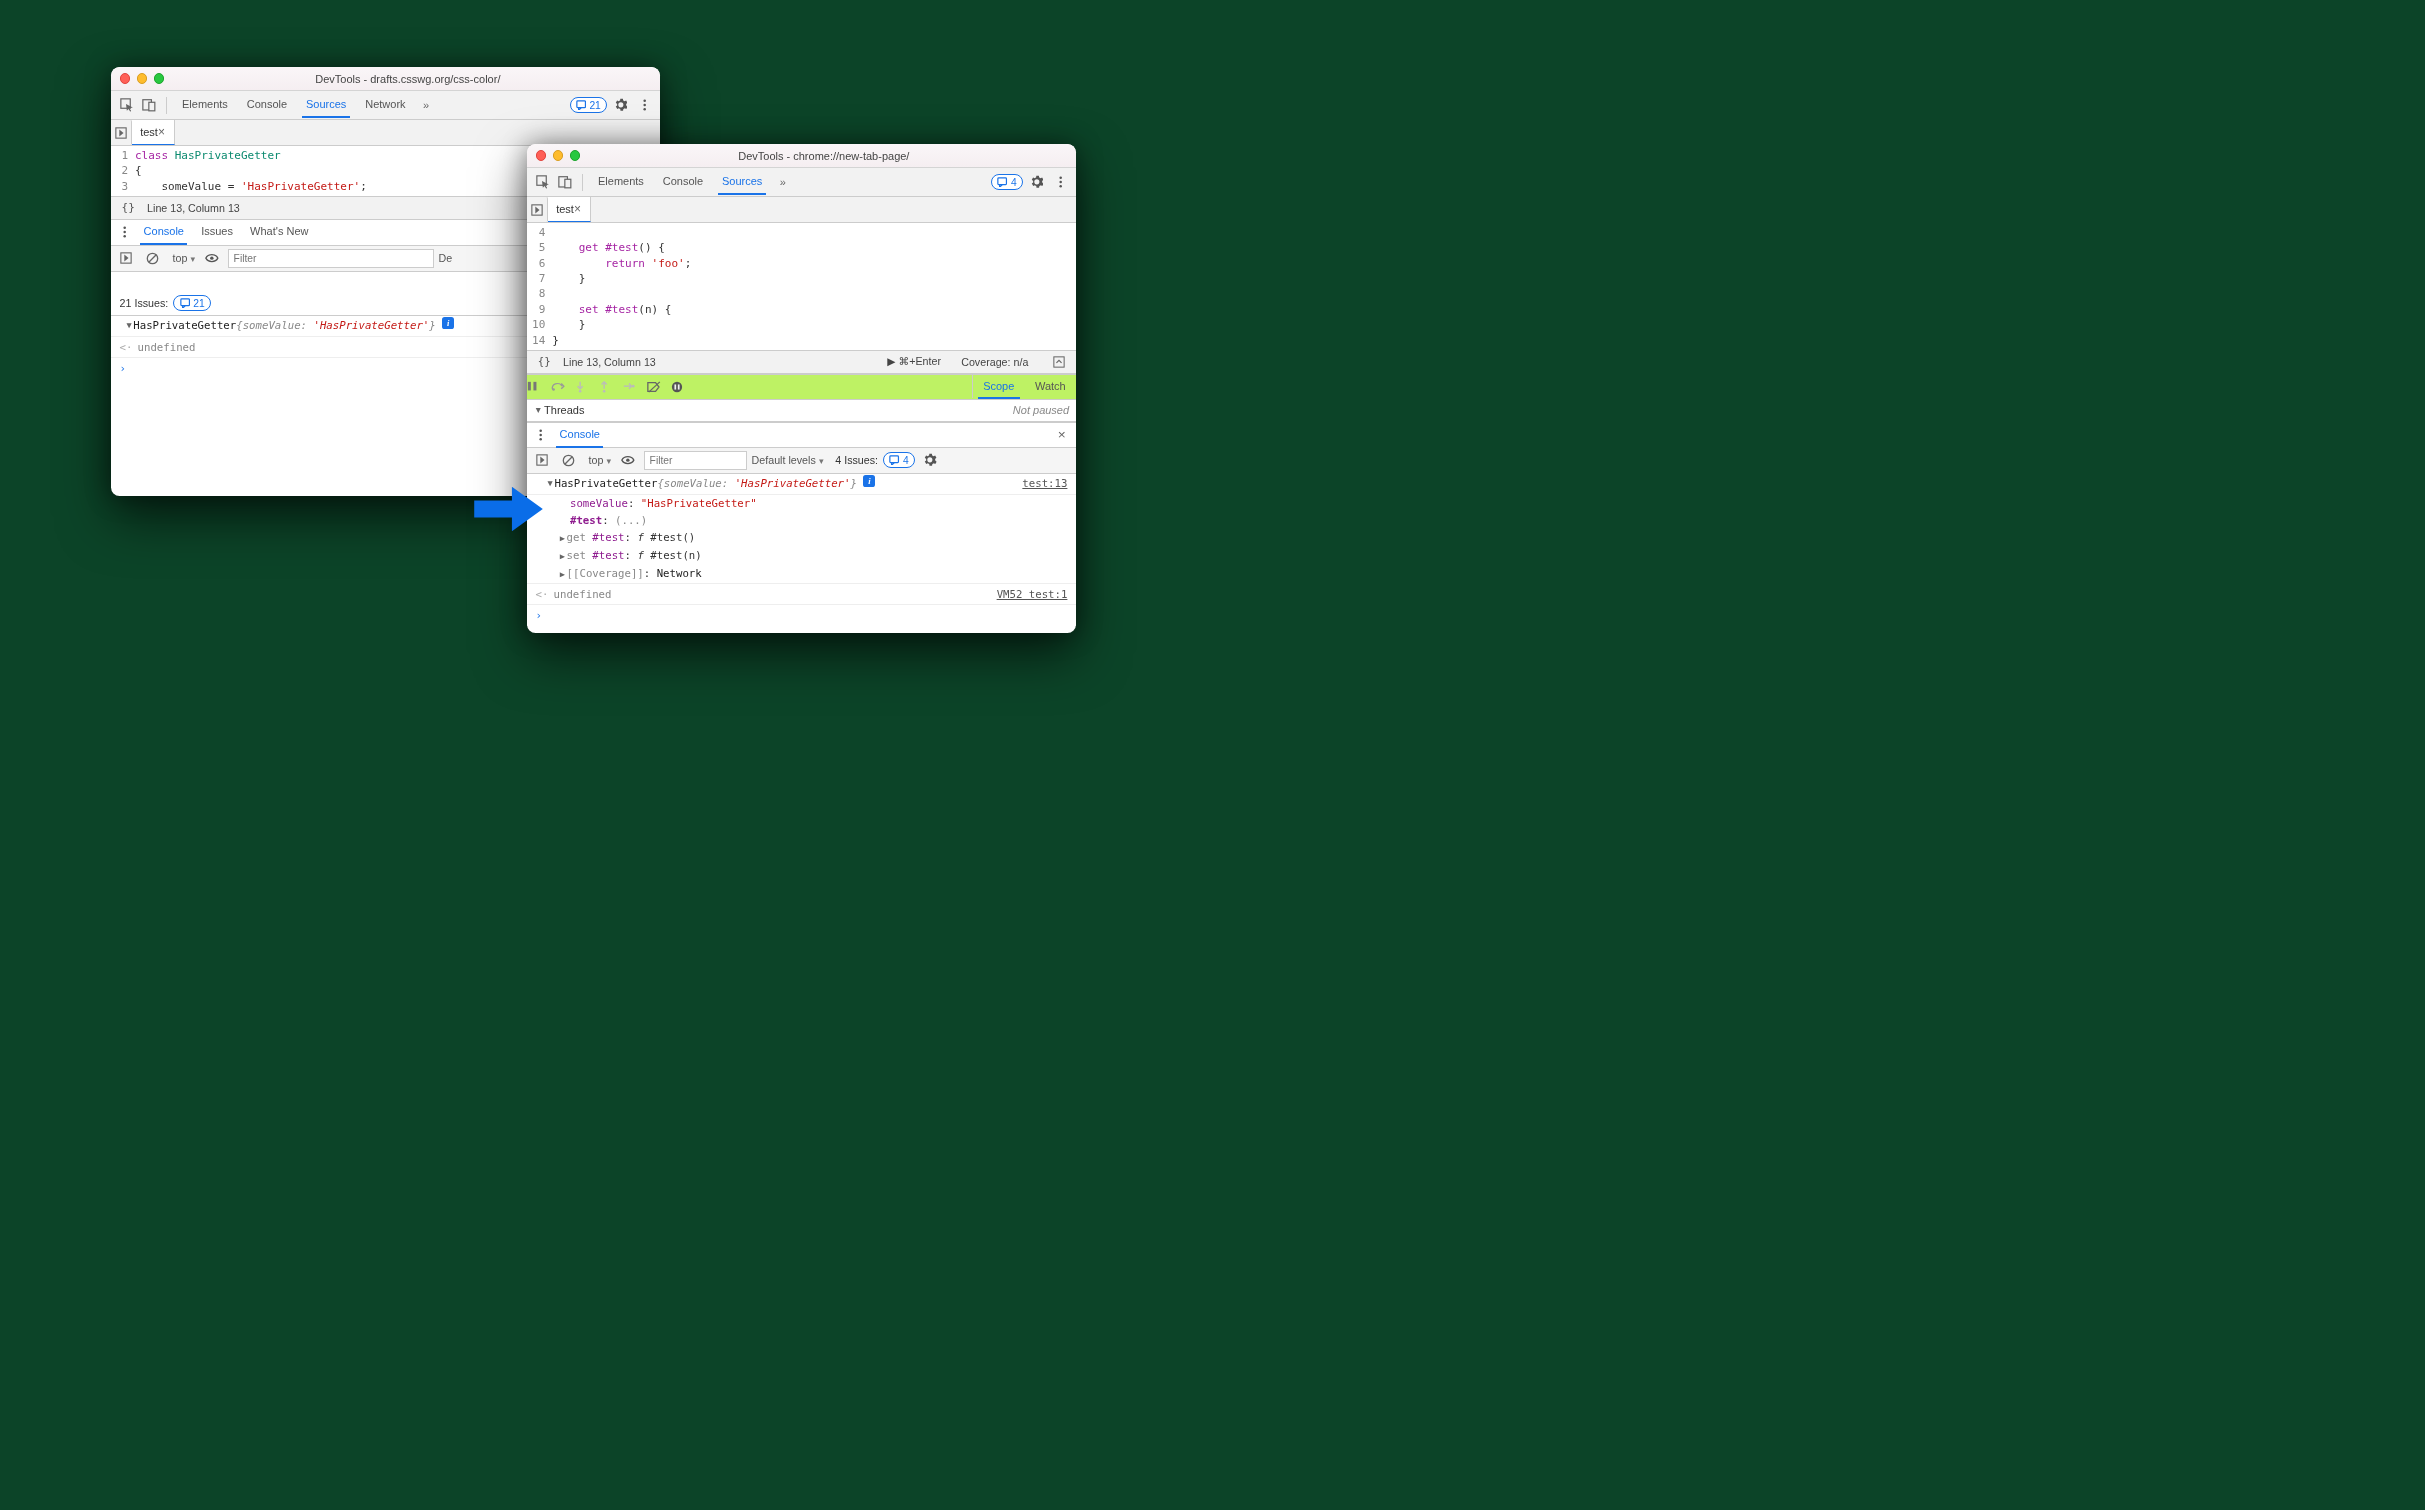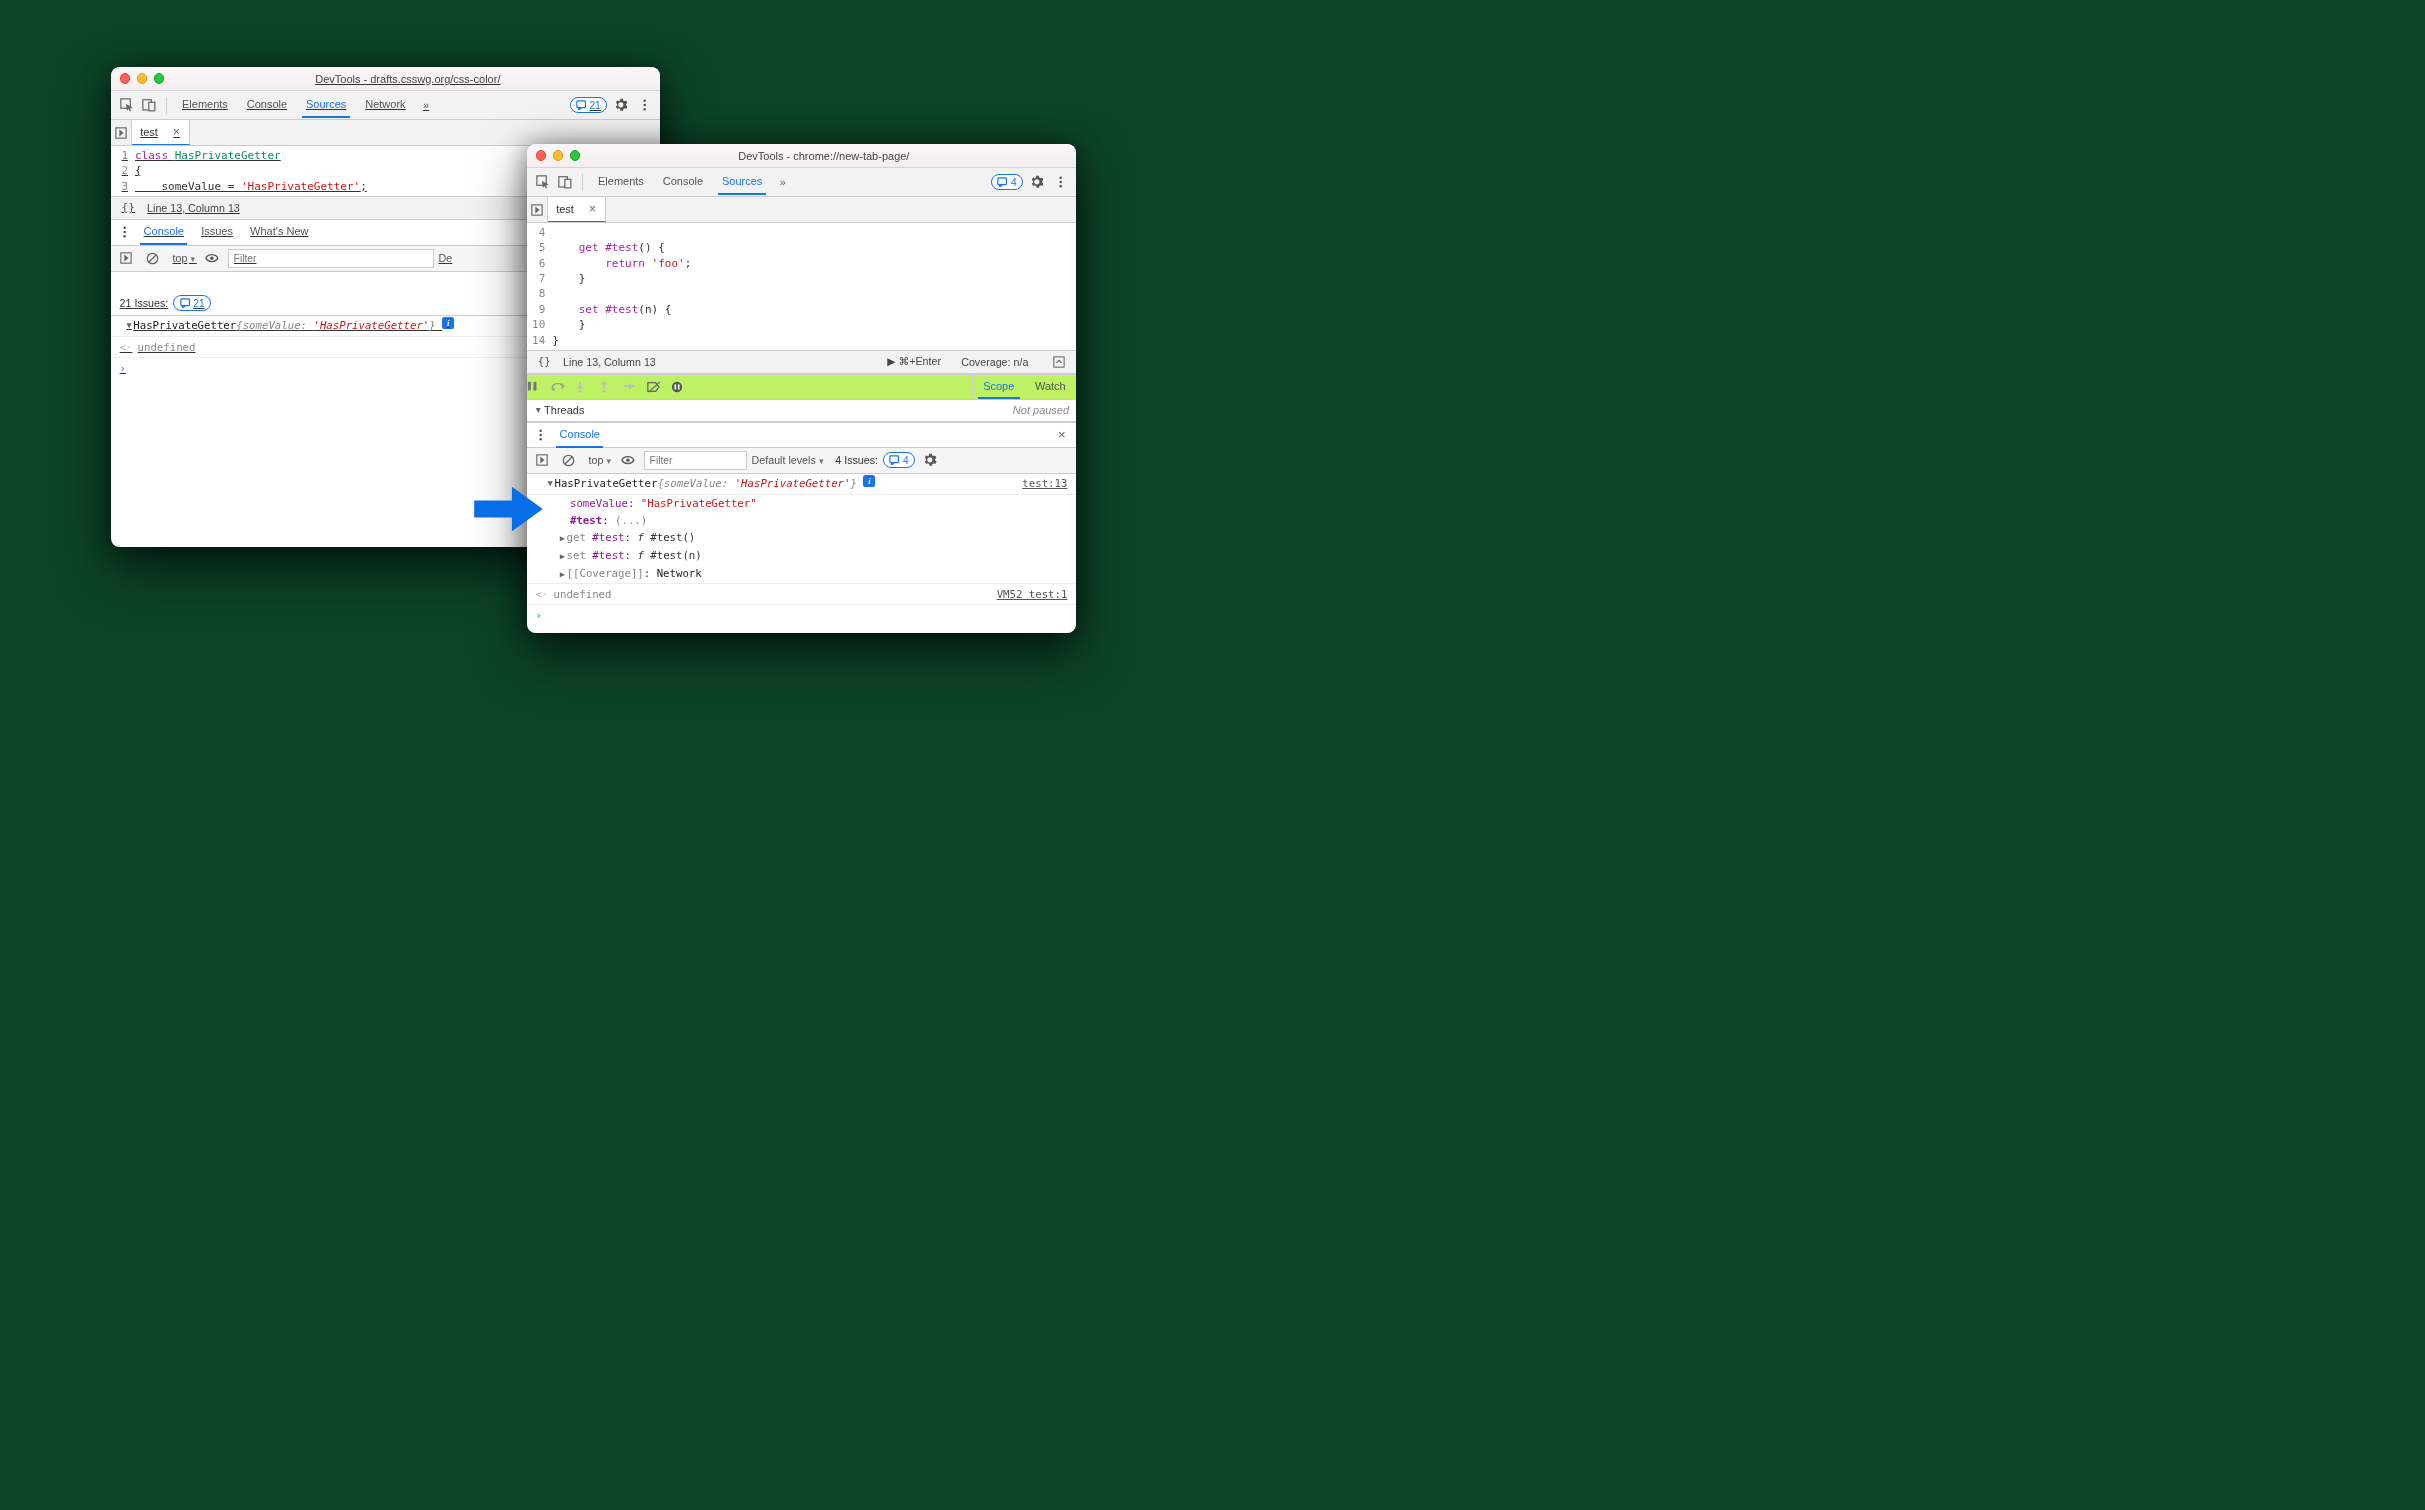--- a/index.html
+++ b/index.html
@@ -52,21 +52,21 @@
   .right-group { margin-left:auto; display:flex; align-items:center; gap:3.4px; }
   .issue-badge {
     display:inline-flex; align-items:center; gap:3.4px; border:0.9px solid #1a73e8;
     border-radius:8px; padding:1.7px 5.1px; color:#1a73e8; font-size:10.3px; cursor:pointer;
     background:#fff;
   }
   .filetabbar {
     display:flex; align-items:center; border-bottom:0.9px solid #ccc; background:#f2f2f2; height:26px;
   }
   .filetab {
-    padding:4.3px 8.6px; display:flex; align-items:center; gap:15px; font-size:11px;
+    padding:4.3px 8.6px; display:flex; align-items:center; gap:0; font-size:11px;
     background:#fff; border-right:0.9px solid #ccc; height:100%;
     border-bottom:1.7px solid #1a73e8; color:#333; cursor:pointer;
   }
   .code {
     font-family: Menlo, Consolas, monospace; font-size:11px; line-height:15.4px;
     display:flex; background:#fff;
   }
   .gutter { text-align:right; color:#888; padding:1.7px 6.9px 1.7px 5.1px; user-select:none; min-width:24px; }
   .src { padding:1.7px 0; white-space:pre; }
   .kw { color:#a626a4; }
@@ -125,21 +125,21 @@
 </style>
 </head>
 <body>
 
 <div class="arrow">
   <svg width="69" height="48" viewBox="0 0 80 56">
     <path d="M0 18 L44 18 L44 2 L80 28 L44 54 L44 38 L0 38 Z" fill="#0a6de8"></path>
   </svg>
 </div>
 
-<div class="window" style="left:111px; top:67px; width:549px; height:480px;text-decoration:underline;">
+<div class="window" style="left:111px; top:67px; width:549px; height:429px;">
   <div class="titlebar">
     <div class="traffic">
       <div class="dot red"></div>
       <div class="dot yellow"></div>
       <div class="dot green"></div>
     </div>
     <div class="title">DevTools - drafts.csswg.org/css-color/</div>
   </div>
 
   <div class="toolbar">

